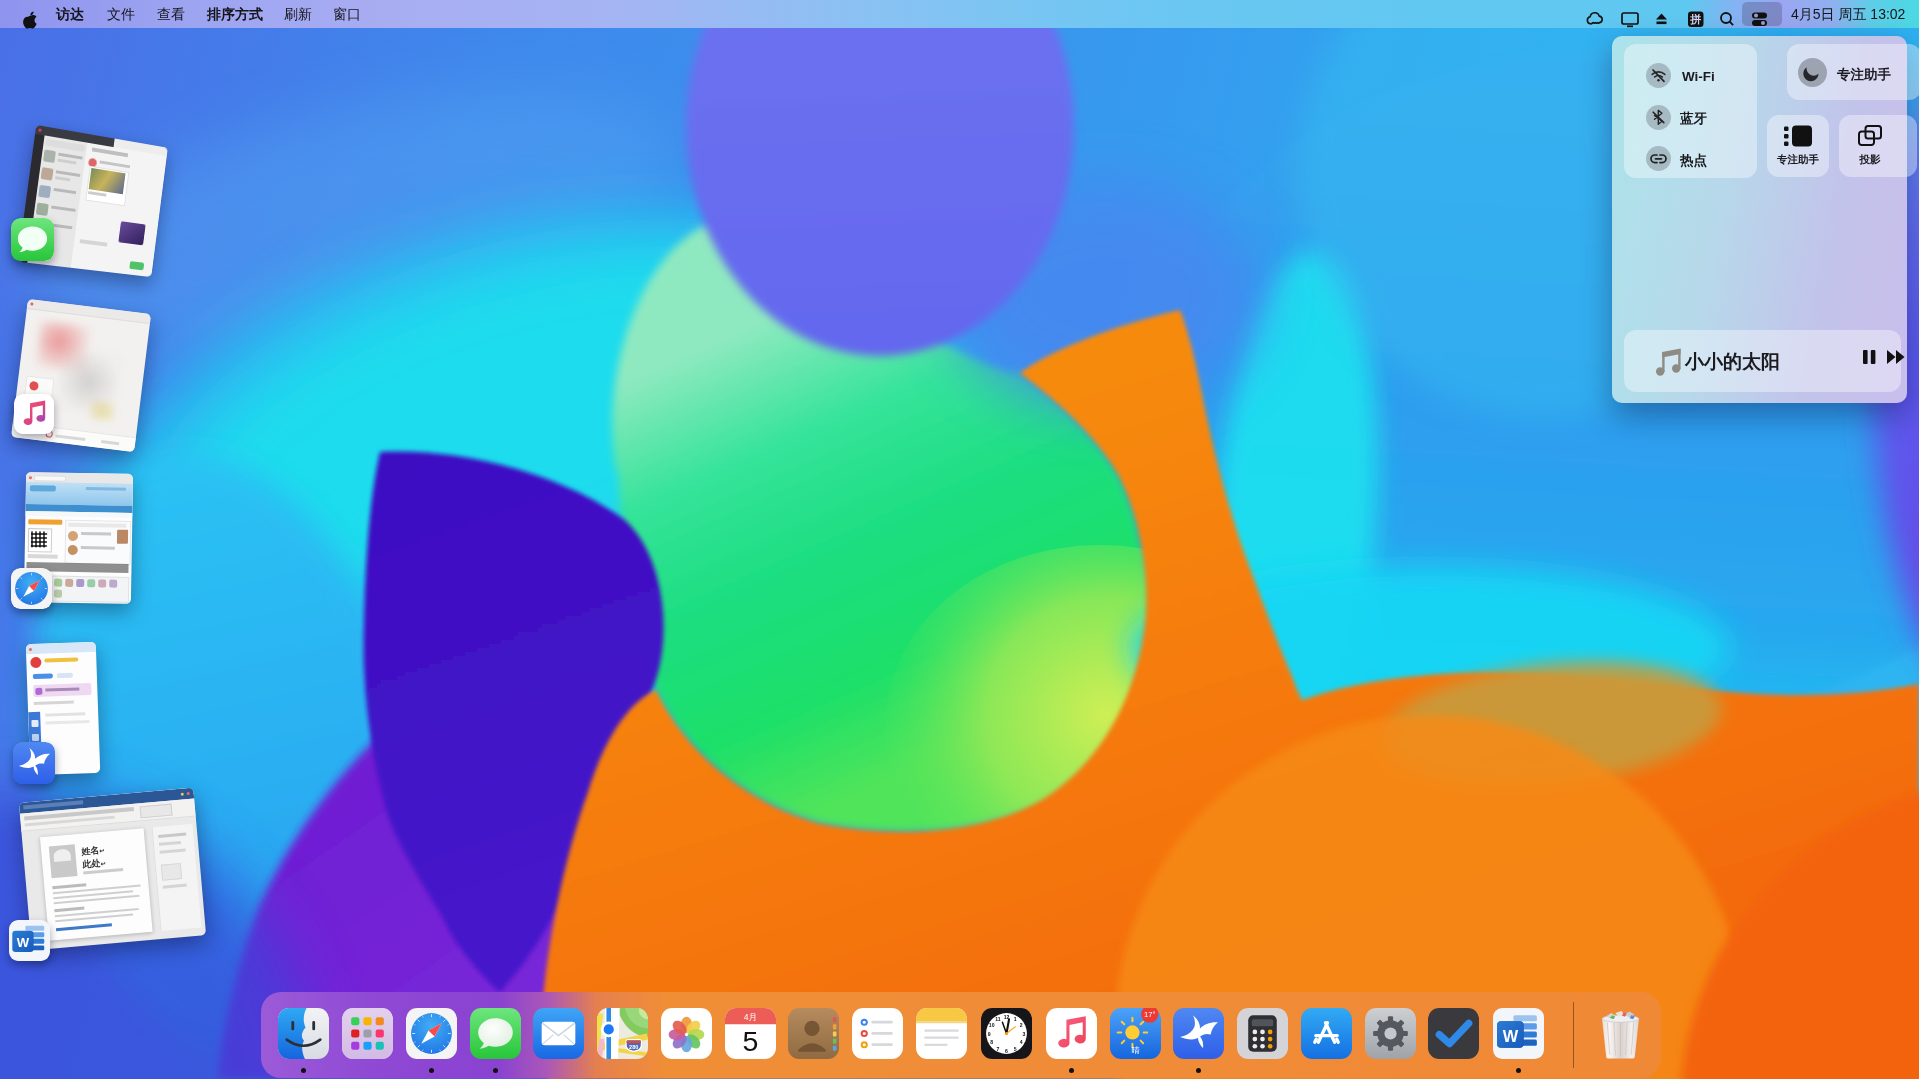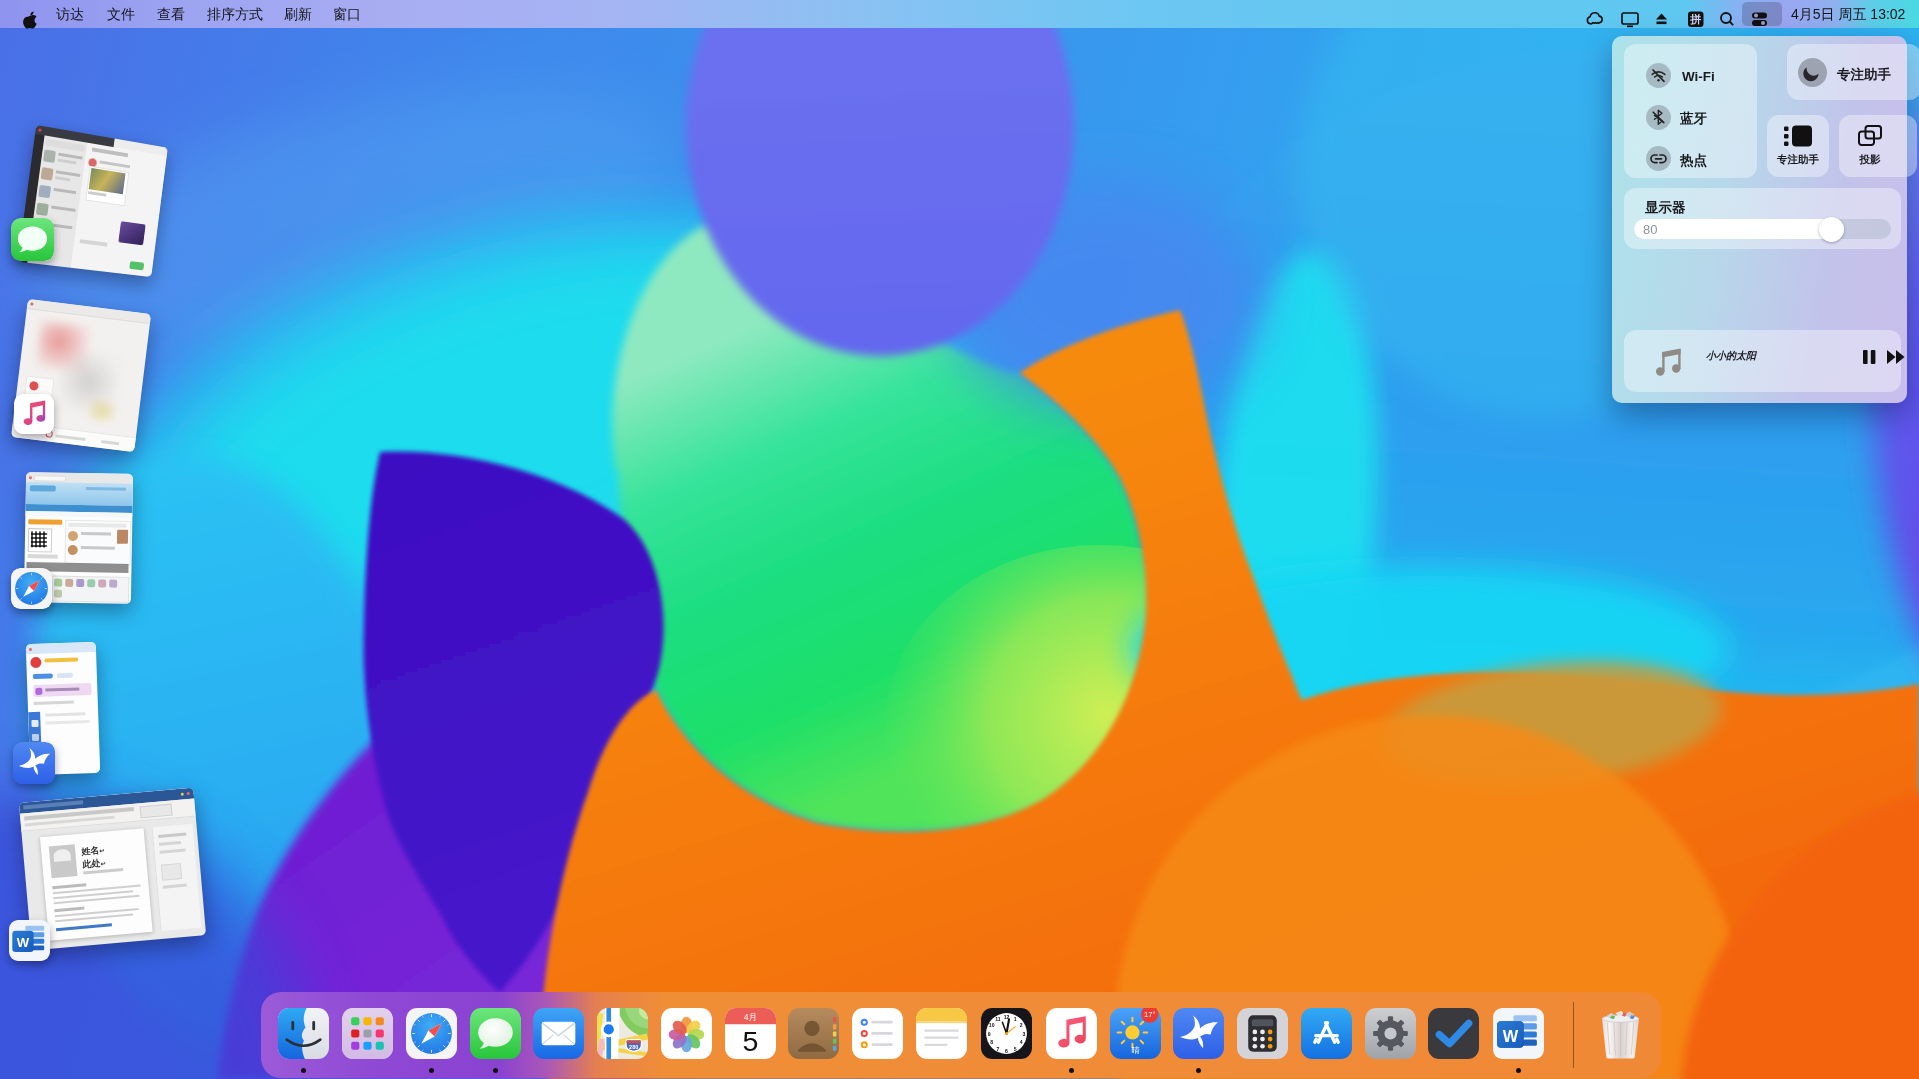--- a/index.html
+++ b/index.html
@@ -181,24 +181,24 @@
   <circle cx="2010" cy="1110" r="330" fill="#F3640C" filter="url(#b4)"></circle>
 
   <circle cx="10" cy="1100" r="310" fill="#3847D8" opacity=".72" filter="url(#b30)"></circle>
 </svg>
 
 <div id="menubar">
   <svg class="mitem" style="left:23px;top:5.5px;" width="14" height="17" viewBox="0 0 15.5 19">
     <path fill="#111" d="M10.9,2.9 C11.5,2.1 11.9,1.0 11.8,0 C10.8,0.1 9.7,0.7 9.1,1.5 C8.5,2.2 8.1,3.3 8.2,4.3 C9.3,4.3 10.3,3.7 10.9,2.9 Z"></path>
     <path fill="#111" d="M8.0,4.8 C9.2,4.8 10.2,4.1 11.5,4.1 C13.0,4.1 14.2,4.9 14.9,6.0 C13.5,6.9 12.8,8.2 12.8,9.8 C12.8,11.6 13.8,13.0 15.2,13.7 C14.7,15.0 14.1,16.0 13.3,17.0 C12.5,18.0 11.7,19.0 10.5,19.0 C9.4,19.0 9.0,18.3 7.7,18.3 C6.4,18.3 5.9,19.0 4.8,19.0 C3.6,19.0 2.7,17.9 1.9,16.9 C0.3,14.7 -0.4,11.9 0.6,9.3 C1.3,7.4 3.0,6.0 4.9,6.0 C6.1,6.0 7.0,4.8 8.0,4.8 Z"></path>
   </svg>
-  <div class="mitem" style="left:56px;font-weight:normal;">访达</div>
+  <div class="mitem" style="left:56px;font-weight:bold;">访达</div>
   <div class="mitem" style="left:107px;">文件</div>
   <div class="mitem" style="left:157px;">查看</div>
-  <div class="mitem" style="left:207px;">排序方式</div>
+  <div class="mitem" style="left:207px;font-weight:bold;">排序方式</div>
   <div class="mitem" style="left:284px;">刷新</div>
   <div class="mitem" style="left:333px;">窗口</div>
   <div id="cchl"></div>
   <svg class="mitem" style="left:1586px;top:5px" width="200" height="18" viewBox="0 0 200 18">
 
     <path d="M4.6,13.8 a3.6,3.6 0 0 1 -.4,-7.1 a4.6,4.6 0 0 1 9,-.6 a3.3,3.3 0 0 1 .4,6.5 q-1.1,1.4 -2.2,0 q-1.1,1.4 -2.2,0 q-1.1,1.4 -2.2,0 q-1.2,1.5 -2.4,1.2 Z" fill="none" stroke="#111" stroke-width="1.6" stroke-linejoin="round"></path>
 
     <rect x="36" y="3" width="16" height="11" rx="1.8" fill="none" stroke="#111" stroke-width="1.7"></rect>
     <path d="M41,16.3 h6" stroke="#111" stroke-width="1.7"></path>
 
@@ -452,40 +452,33 @@
   <div class="card" style="left:227px;top:79px;width:78px;height:62px;">
     <svg style="position:absolute;left:19px;top:9px;" width="25" height="25" viewBox="0 0 25 25">
       <g fill="none" stroke="#111" stroke-width="2">
         <rect x="7.5" y="2" width="15.5" height="12.5" rx="2.5"></rect>
         <path d="M3.5,7.5 h10 a2.5,2.5 0 0 1 2.5,2.5 v8.5 a2.5,2.5 0 0 1 -2.5,2.5 h-10 a2.5,2.5 0 0 1 -2.5,-2.5 v-8.5 a2.5,2.5 0 0 1 2.5,-2.5 Z" fill="rgba(255,255,255,0.0)"></path>
       </g>
     </svg>
     <div style="position:absolute;left:0;top:38px;width:62px;text-align:center;font-size:10.5px;font-weight:bold;">投影</div>
   </div>
 
-  <div class="card" style="left:12px;top:152px;width:277px;height:61px;">
-    <div class="ciclab" style="position:absolute;left:21px;top:11px;">显示器</div>
-    <div style="position:absolute;left:10px;top:31px;width:257px;height:20px;border-radius:10px;background:rgba(170,180,200,.45);"></div>
-    <div style="position:absolute;left:10px;top:31px;width:210px;height:20px;border-radius:10px;background:#fff;"></div>
-    <div style="position:absolute;left:195px;top:28.5px;width:25px;height:25px;border-radius:50%;background:#fff;box-shadow:0 1px 3px rgba(0,0,0,.3);"></div>
-    <div style="position:absolute;left:19px;top:34px;font-size:13px;color:#8d929c;">80</div>
-  </div>
 
 
   <div class="card" style="left:12px;top:294px;width:277px;height:62px;">
     <svg style="position:absolute;left:28px;top:14px;" width="32" height="34" viewBox="0 0 32 34">
       <g fill="#8f8b84">
         <circle cx="8.2" cy="27.5" r="4.2"></circle>
             <circle cx="24.2" cy="24.5" r="4.2"></circle>
         <rect x="10.2" y="8" width="2.4" height="20"></rect>
         <rect x="26.2" y="5" width="2.4" height="20"></rect>
         <path d="M10.2,8 L28.6,4.6 V10 L10.2,13.4 Z"></path>
       </g>
     </svg>
-    <div style="position:absolute;left:82px;top:19px;font-size:10px;font-weight:bold;font-style:italic;">小小的太阳</div>
+    <div style="position:absolute;left:61px;top:19px;font-size:19px;font-weight:bold;">小小的太阳</div>
     <svg style="position:absolute;left:239px;top:19px;" width="46" height="16" viewBox="0 0 46 16">
       <g fill="#111">
         <rect x="0" y="1" width="4.6" height="14" rx="1"></rect>
         <rect x="7.8" y="1" width="4.6" height="14" rx="1"></rect>
         <path d="M24,1 l8.5,7 -8.5,7 Z"></path>
         <path d="M33,1 l8.5,7 -8.5,7 Z"></path>
       </g>
     </svg>
   </div>
 </div>

